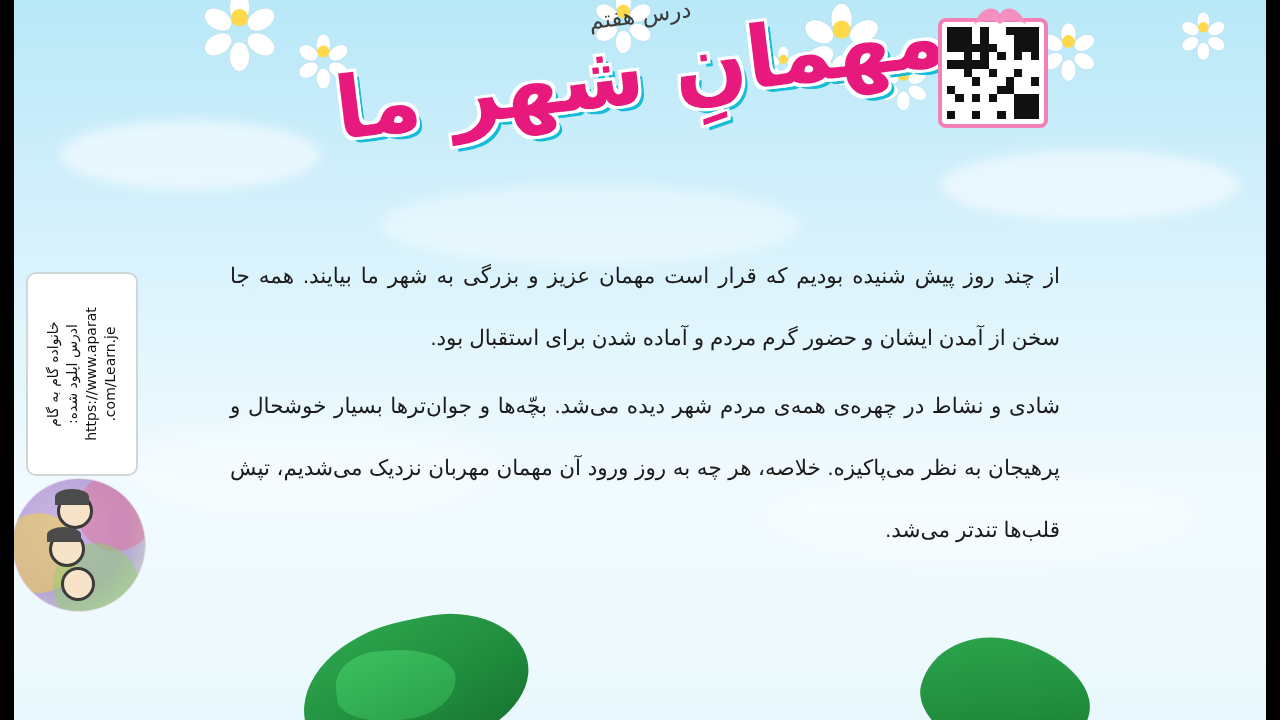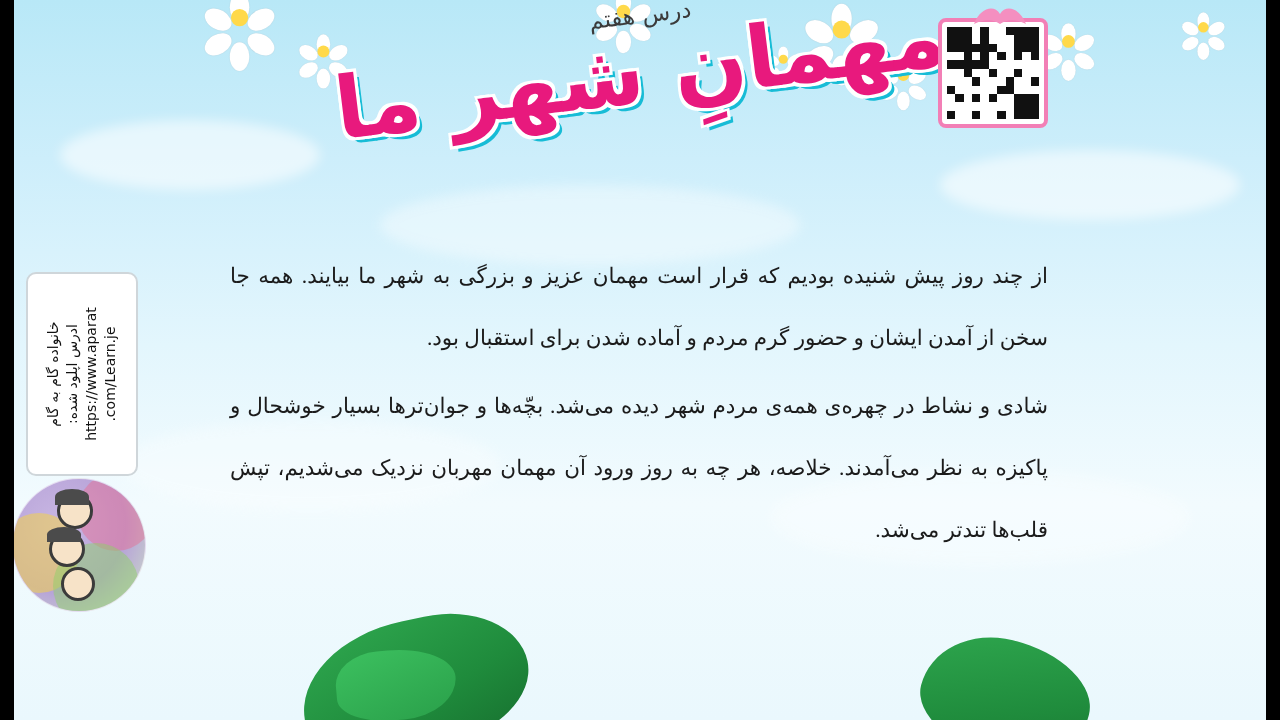--- a/index.html
+++ b/index.html
@@ -139,30 +139,30 @@
     display: grid;
     grid-template-columns: repeat(11, 1fr);
     grid-template-rows: repeat(11, 1fr);
   }
   .qr i { background: transparent; }
   .qr i.on { background: #111; }
 
   
   .doc-text {
     position: absolute;
-    right: 232px;
+    right: 220px;
     left: 230px;
     top: 245px;
     z-index: 15;
     text-align: justify;
     direction: rtl;
     color: #1b1b1b;
     font-size: 21.5px;
     line-height: 62px;
-    font-family: Liberation Serif, serif;
+    font-family: Liberation Sans, sans-serif;
   }
   .doc-text p {
     margin: 0 0 6px 0;
   }
 
   
   .info-card {
     position: absolute;
     left: 26px;
     top: 272px;
@@ -465,21 +465,21 @@
         <i></i>
         <i class="on"></i>
         <i></i>
         <i></i>
         <i class="on"></i>
       </div>
   </div>
 
   <div class="doc-text">
     <p>از چند روز پیش شنیده بودیم که قرار است مهمان عزیز و بزرگی به شهر ما بیایند. همه جا سخن از آمدن ایشان و حضور گرم مردم و آماده شدن برای استقبال بود.</p>
-    <p>شادی و نشاط در چهره‌ی همه‌ی مردم شهر دیده می‌شد. بچّه‌ها و جوان‌ترها بسیار خوشحال و پاکیزه به نظر می‌آمدند. خلاصه، هر چه به روز ورود آن مهمان مهربان نزدیک می‌شدیم، تپش قلب‌ها تندتر می‌شد.</p>
+    <p>شادی و نشاط در چهره‌ی همه‌ی مردم شهر دیده می‌شد. بچّه‌ها و جوان‌ترها بسیار خوشحال و پرهیجان به نظر می‌پاکیزه. خلاصه، هر چه به روز ورود آن مهمان مهربان نزدیک می‌شدیم، تپش قلب‌ها تندتر می‌شد.</p>
   </div>
 
   <div class="info-card">
     <div class="vtext">
       <span class="line">خانواده گام به گام</span>
       <span class="line">ادرس اپلود شده:</span>
       <span class="line ltr">https://www.aparat</span>
       <span class="line ltr">.com/Learn.je</span>
     </div>
   </div>

